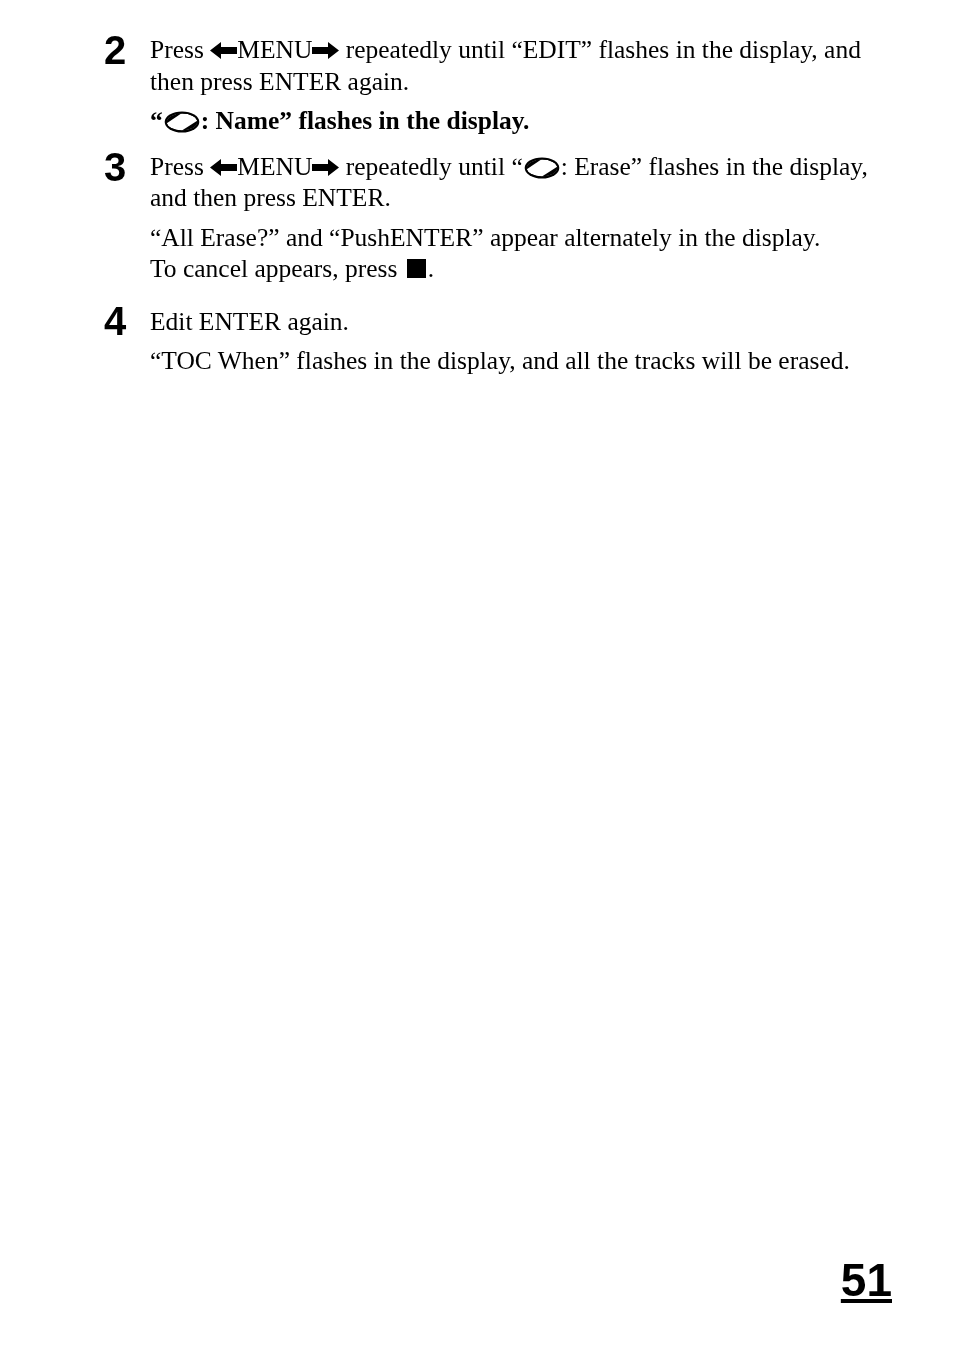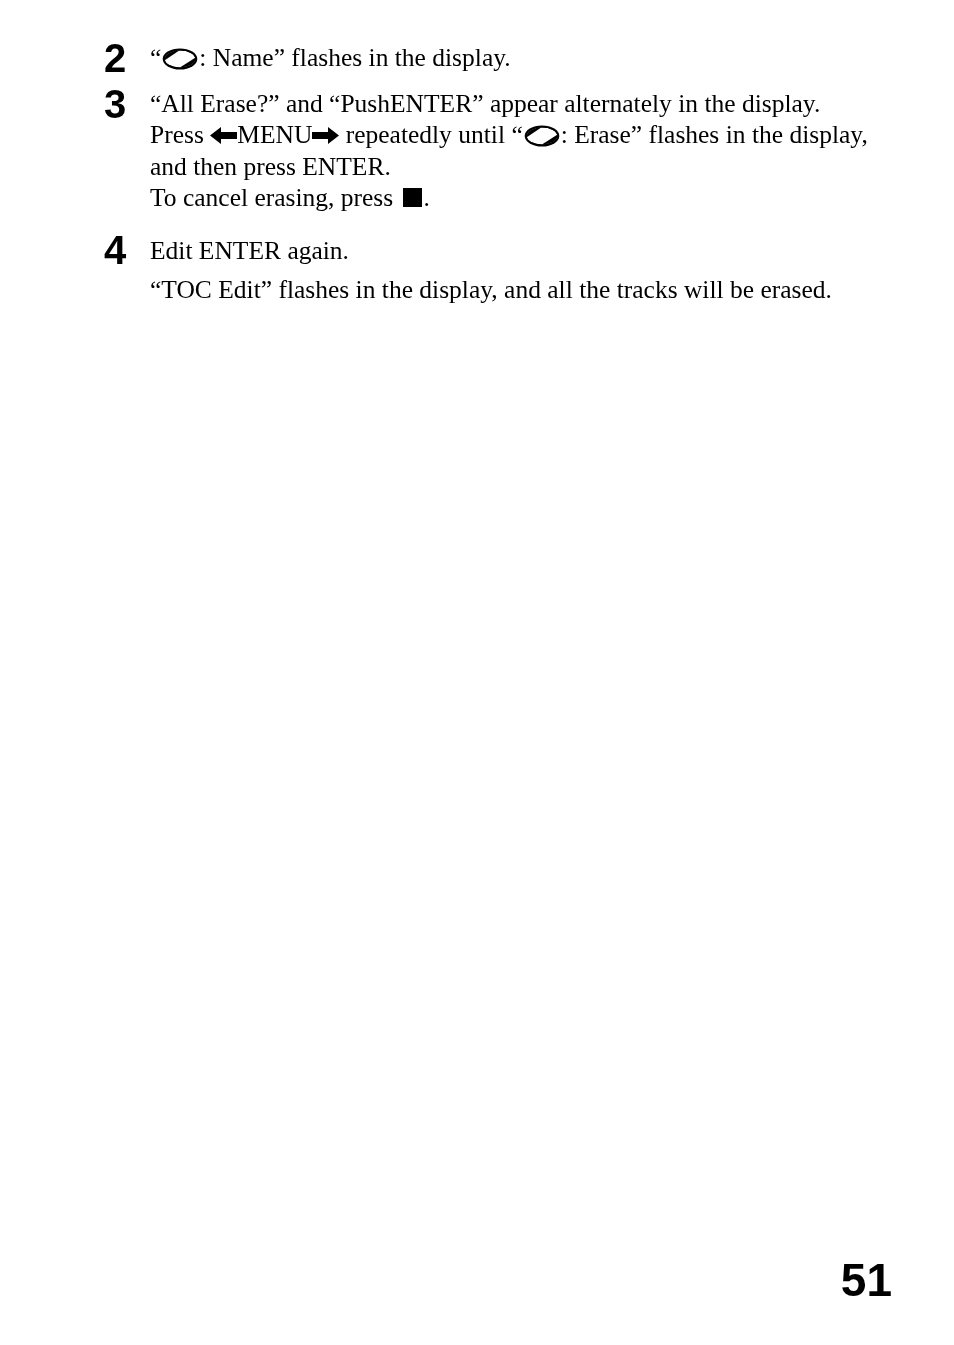--- a/index.html
+++ b/index.html
@@ -96,72 +96,78 @@
   
   .page-number {
     position: absolute;
     right: 62px;
     bottom: 42px;
     font-family: "Liberation Sans", "DejaVu Sans", sans-serif;
     font-weight: bold;
     font-size: 46px;
     line-height: 46px;
     color: #000;
+    text-decoration: underline;
   }
 </style>
 </head>
 <body>
 
 <div class="page">
   <div class="content" id="content-root">
       <div class="step step-2">
         <div class="step-num">2</div>
         <div class="step-body">
-          <p class="para after" style="margin-top: 8px;"><span>“</span><span class="md-disc"><svg viewBox="0 0 36 22" width="36" height="22">
+          <p class="para"><span>Press </span><span class="arrow-left"><svg viewBox="0 0 27 19" width="27" height="19">
+                <polygon points="0,9.5 11,1 11,6 27,6 27,13 11,13 11,18" fill="#000"></polygon>
+              </svg></span><span>MENU</span><span class="arrow-right"><svg viewBox="0 0 27 19" width="27" height="19">
+                <polygon points="27,9.5 16,1 16,6 0,6 0,13 16,13 16,18" fill="#000"></polygon>
+              </svg></span><span> repeatedly until “EDIT” flashes in the display, and then press ENTER again.</span></p>
+          <p class="para after" style="margin-top: 8px; font-weight: bold;"><span>“</span><span class="md-disc"><svg viewBox="0 0 36 22" width="36" height="22">
                 <defs>
                   <clipPath id="discclip">
                     <ellipse cx="18" cy="11" rx="15.2" ry="8.4"></ellipse>
                   </clipPath>
                 </defs>
                 <ellipse cx="18" cy="11" rx="17.3" ry="10.5" fill="#000"></ellipse>
                 <g clip-path="url(#discclip)">
                   <ellipse cx="18" cy="11" rx="15.2" ry="8.4" fill="#fff"></ellipse>
                   <polygon points="0,0 21,0 0,14" fill="#000"></polygon>
                   <polygon points="36,22 14,22 36,8" fill="#000"></polygon>
                 </g>
               </svg></span><span>: Name” flashes in the display.</span></p>
         </div>
       </div>
       <div class="step step-3">
         <div class="step-num">3</div>
         <div class="step-body">
-          <p class="para after" style="margin-top: 8px;"><span>“All Erase?” and “PushENTER” appear alternately in the display.</span></p>
           <p class="para"><span>Press </span><span class="arrow-left"><svg viewBox="0 0 27 19" width="27" height="19">
                 <polygon points="0,9.5 11,1 11,6 27,6 27,13 11,13 11,18" fill="#000"></polygon>
               </svg></span><span>MENU</span><span class="arrow-right"><svg viewBox="0 0 27 19" width="27" height="19">
                 <polygon points="27,9.5 16,1 16,6 0,6 0,13 16,13 16,18" fill="#000"></polygon>
               </svg></span><span> repeatedly until “</span><span class="md-disc"><svg viewBox="0 0 36 22" width="36" height="22">
                 <defs>
                   <clipPath id="discclip">
                     <ellipse cx="18" cy="11" rx="15.2" ry="8.4"></ellipse>
                   </clipPath>
                 </defs>
                 <ellipse cx="18" cy="11" rx="17.3" ry="10.5" fill="#000"></ellipse>
                 <g clip-path="url(#discclip)">
                   <ellipse cx="18" cy="11" rx="15.2" ry="8.4" fill="#fff"></ellipse>
                   <polygon points="0,0 21,0 0,14" fill="#000"></polygon>
                   <polygon points="36,22 14,22 36,8" fill="#000"></polygon>
                 </g>
               </svg></span><span>: Erase” flashes in the display, and then press ENTER.</span></p>
-          <p class="para"><span>To cancel erasing, press </span><span class="stop-square"></span><span>.</span></p>
+          <p class="para after" style="margin-top: 8px;"><span>“All Erase?” and “PushENTER” appear alternately in the display.</span></p>
+          <p class="para"><span>To cancel appears, press </span><span class="stop-square"></span><span>.</span></p>
         </div>
       </div>
       <div class="step step-4">
         <div class="step-num">4</div>
         <div class="step-body">
           <p class="para"><span>Edit ENTER again.</span></p>
-          <p class="para after" style="margin-top: 8px;"><span>“TOC Edit” flashes in the display, and all the tracks will be erased.</span></p>
+          <p class="para after" style="margin-top: 8px;"><span>“TOC When” flashes in the display, and all the tracks will be erased.</span></p>
         </div>
       </div>
     </div>
 
   <div class="page-number">51</div>
 </div>
 
 </body></html>

